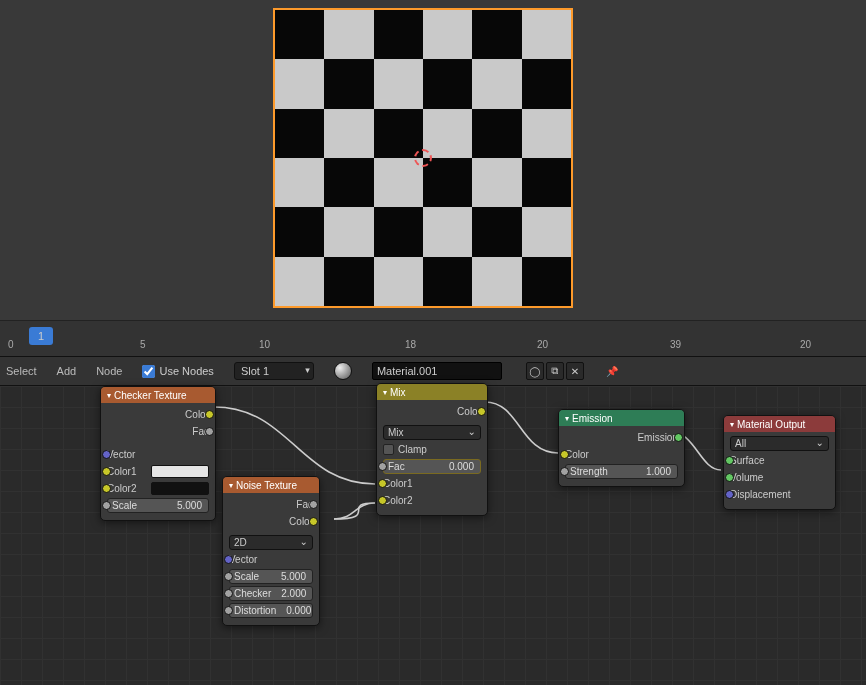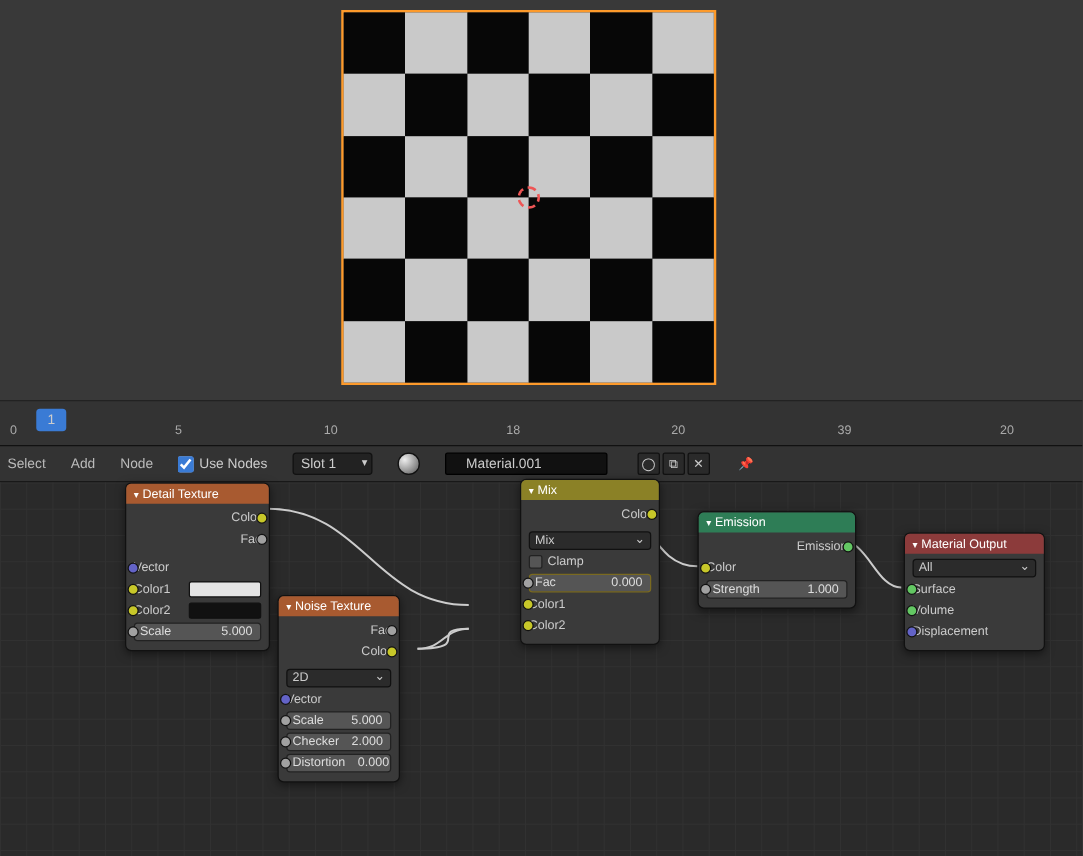--- a/index.html
+++ b/index.html
@@ -19,21 +19,21 @@
   .frame-cur { position:absolute; top:6px; width:24px; height:18px; background:#3a7bd5; border-radius:3px; text-align:center; line-height:18px; }
   
   
   .ne-header { height: 30px; background: #333; border-top:1px solid #111; border-bottom:1px solid #111; display:flex; align-items:center; padding:0 6px; gap:20px; }
   .ne-header .menu { color:#bbb; }
   .checkbox { display:inline-flex; align-items:center; gap:4px; }
   .checkbox input { accent-color:#3a7bd5; }
   .dropdown { background:#222; border:1px solid #111; border-radius:3px; padding:2px 16px 2px 6px; position:relative; color:#ccc; }
   .dropdown:after { content:"▾"; position:absolute; right:3px; font-size:9px; }
   .icon-sphere { width:18px; height:18px; border-radius:50%; background:radial-gradient(circle at 30% 30%, #eee, #555); border:1px solid #111; display:inline-block; vertical-align:middle;}
-  .matname { background:#111; border:1px solid #000; border-radius:2px; padding:2px 16px; width:130px; }
+  .matname { background:#111; border:1px solid #000; border-radius:2px; padding:2px 4px; width:130px; }
   .hicons { display:flex; gap:2px; margin-left:4px; }
   .hicon { width:18px;height:18px; background:#2a2a2a; border:1px solid #111; border-radius:2px; display:flex; align-items:center; justify-content:center; font-size:10px; }
   
   
   .node-canvas { position:relative; height: 299px; background:#2a2a2a; background-image:
     linear-gradient(#313131 1px,transparent 1px),
     linear-gradient(90deg,#313131 1px,transparent 1px);
     background-size:21px 21px;
   }
   
@@ -125,21 +125,21 @@
 </div>
 
 <div class="ne-header">
   <span class="menu">Select</span>
   <span class="menu">Add</span>
   <span class="menu">Node</span>
   <label class="checkbox">
     <input type="checkbox" checked="" style="">
     <span>Use Nodes</span>
   </label>
-  <span class="dropdown" style="width:64px">Slot 1</span>
+  <span class="dropdown" style="width:80px">Slot 1</span>
   <span class="icon-sphere"></span>
   <span class="matname">Material.001</span>
   <div class="hicons">
     <span class="hicon">◯</span>
     <span class="hicon">⧉</span>
     <span class="hicon">✕</span>
   </div>
   <span class="hicon" style="background:none;border:none">📌</span>
 </div>
 
@@ -147,21 +147,21 @@
 
   <svg class="wires">
     <path class="wire" d="M214,21 C290,21 300,98 375,98"></path>
     <path class="wire" d="M334,133 C355,133 355,117 375,117"></path>
     <path class="wire" d="M334,133 C380,133 340,117 375,117"></path>
     <path class="wire" d="M485,16 C520,16 520,67 558,67"></path>
     <path class="wire" d="M669,45 C695,45 700,84 721,84"></path>
   </svg>
 
   <div class="node" style="left:100px; top:0px; width:116px;">
-    <div class="node-header hdr-orange">Detail Texture</div>
+    <div class="node-header hdr-orange">Checker Texture</div>
     <div class="node-body">
       <div class="row right">
           <span>Color</span>
           <span class="socket s-color s-right" style="top:4px"></span>
         </div>
       <div class="row right">
           <span>Fac</span>
           <span class="socket s-float s-right" style="top:4px"></span>
         </div>
       <div class="row" style="margin-top:6px">
@@ -225,21 +225,21 @@
       <div class="row">
           <span class="socket s-float s-left" style="top:4px"></span>
           <div class="field">
             <span class="lbl">Distortion</span>
             <span class="val">0.000</span>
           </div>
         </div>
     </div>
   </div>
 
-  <div class="node" style="left:376px; top:-3px; width:112px;margin-left:40px;">
+  <div class="node" style="left:376px; top:-3px; width:112px;">
     <div class="node-header hdr-yellow">Mix</div>
     <div class="node-body">
       <div class="row right">
           <span>Color</span>
           <span class="socket s-color s-right" style="top:4px"></span>
         </div>
       <div class="row" style="margin-top:4px">
           <div class="select-field">Mix</div>
         </div>
       <div class="row check-row">
@@ -278,21 +278,21 @@
       <div class="row">
           <span class="socket s-float s-left" style="top:4px"></span>
           <div class="field">
             <span class="lbl">Strength</span>
             <span class="val">1.000</span>
           </div>
         </div>
     </div>
   </div>
 
-  <div class="node" style="left:723px; top:40px; width:113px;">
+  <div class="node" style="left:723px; top:29px; width:113px;">
     <div class="node-header hdr-red">Material Output</div>
     <div class="node-body">
       <div class="row">
           <div class="select-field">All</div>
         </div>
       <div class="row">
           <span class="socket s-shader s-left" style="top:4px"></span>
           <span>Surface</span>
         </div>
       <div class="row">

